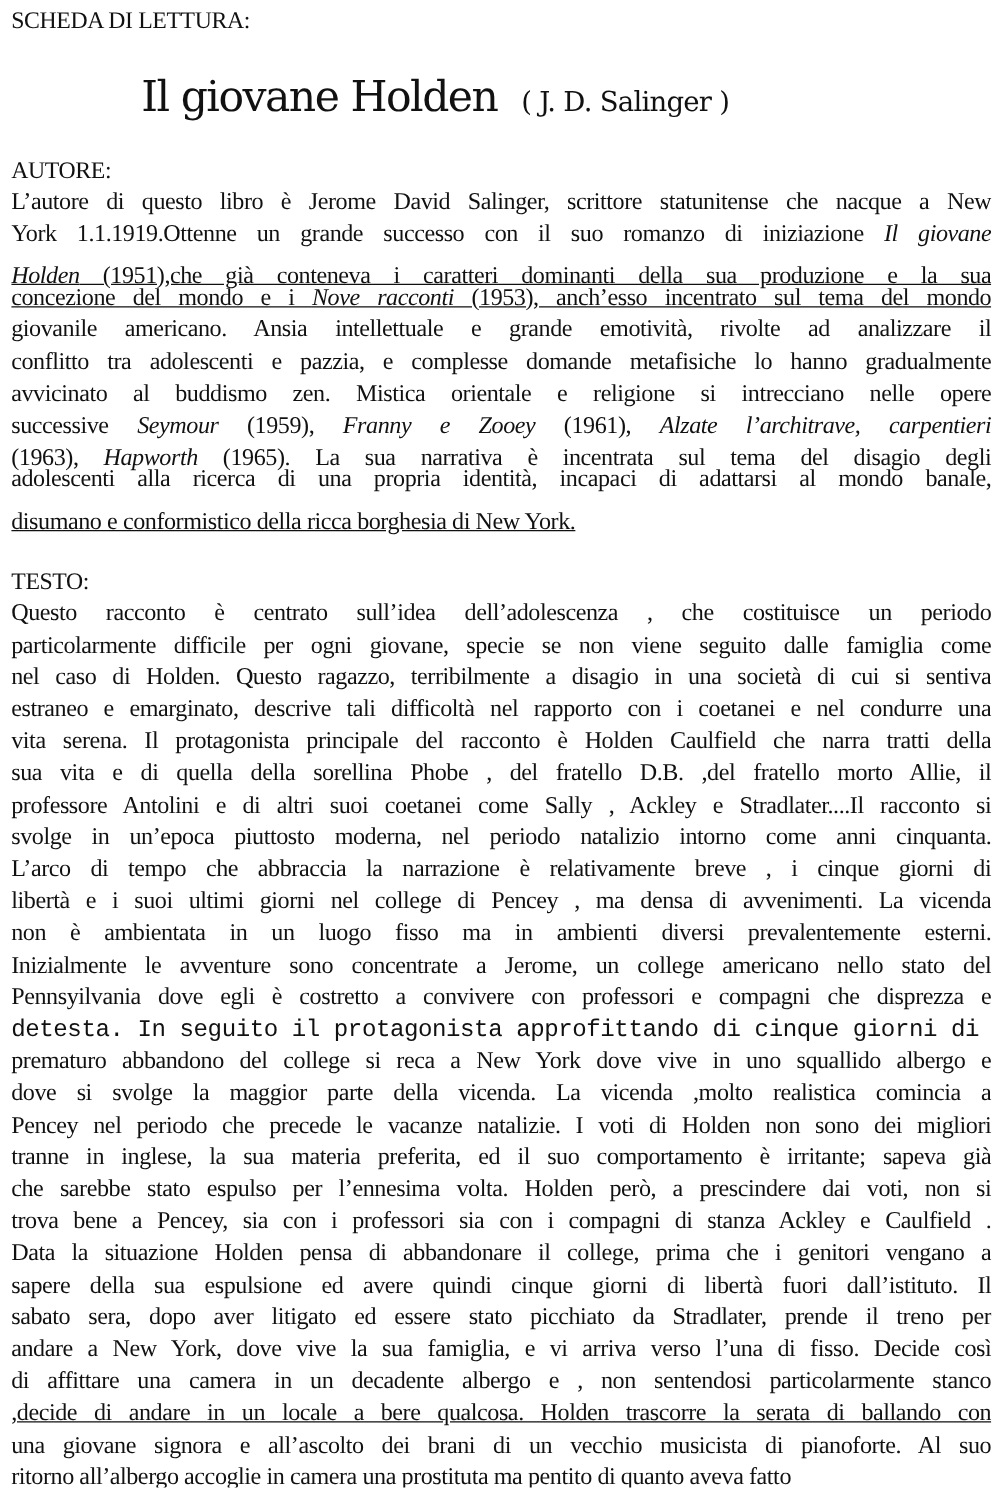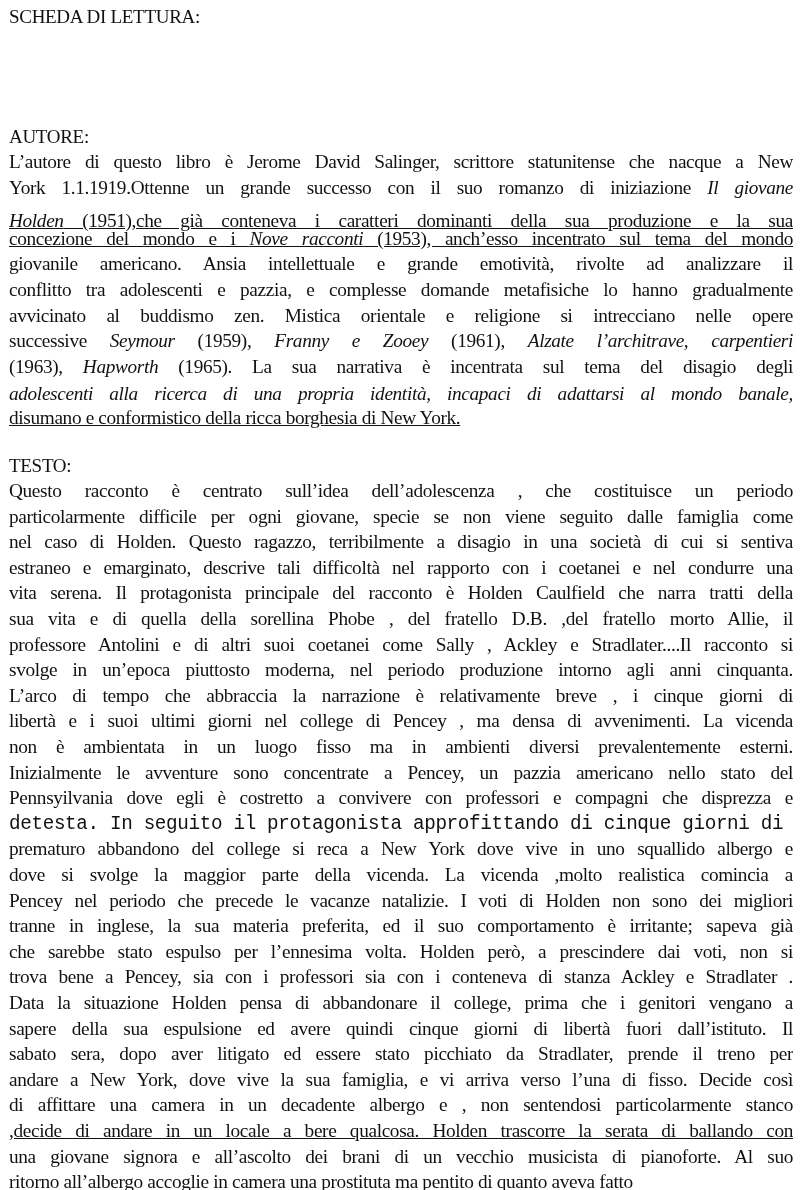--- a/index.html
+++ b/index.html
@@ -11,58 +11,62 @@
   .title .author { font-size: 22px; letter-spacing: -0.6px; margin-left: 14px; }
   .line { position: absolute; left: 9px; width: 784px; font-size: 19.3px; line-height: 24px; height: 24px; white-space: nowrap; text-align: justify; text-align-last: justify; letter-spacing: -0.35px; overflow: hidden; }
   .line.last { text-align-last: left; }
   .line i { font-style: italic; }
 </style>
 </head>
 <body>
 
 <div class="page">
   <div class="label" style="top:6px">SCHEDA DI LETTURA:</div>
+  <div class="title">
+    <span class="main">Il giovane Holden</span>
+    <span class="author">( J. D. Salinger )</span>
+  </div>
 
   <div class="label" style="top:126px">AUTORE:</div>
   <div id="sec0">
       <div class="line" style="top: 150px;">L’autore di questo libro è Jerome David Salinger, scrittore statunitense che nacque a New</div>
       <div class="line" style="top: 175.6px;">York 1.1.1919.Ottenne un grande successo con il suo romanzo di iniziazione <i>Il giovane</i></div>
       <div class="line" style="top: 209px; text-decoration: underline;"><i>Holden</i> (1951),che già conteneva i caratteri dominanti della sua produzione e la sua</div>
       <div class="line" style="top: 226.8px; text-decoration: underline;">concezione del mondo e i <i>Nove racconti</i> (1953), anch’esso incentrato sul tema del mondo</div>
       <div class="line" style="top: 252.4px;">giovanile americano. Ansia intellettuale e grande emotività, rivolte ad analizzare il</div>
       <div class="line" style="top: 278px;">conflitto tra adolescenti e pazzia, e complesse domande metafisiche lo hanno gradualmente</div>
       <div class="line" style="top: 303.6px;">avvicinato al buddismo zen. Mistica orientale e religione si intrecciano nelle opere</div>
       <div class="line" style="top: 329.2px;">successive <i>Seymour</i>  (1959), <i>Franny e Zooey</i> (1961), <i>Alzate l’architrave, carpentieri</i></div>
       <div class="line" style="top: 354.8px;">(1963), <i>Hapworth</i> (1965). La sua narrativa è incentrata sul tema del disagio degli</div>
-      <div class="line" style="top: 382px; font-style: italic;">adolescenti alla ricerca di una propria identità, incapaci di adattarsi al mondo banale,</div>
+      <div class="line" style="top: 372px;">adolescenti alla ricerca di una propria identità, incapaci di adattarsi al mondo banale,</div>
       <div class="line last" style="top: 406px; text-decoration: underline;">disumano e conformistico della ricca borghesia di New York.</div>
     </div>
 
   <div class="label" style="top:455px">TESTO:</div>
   <div id="sec1">
       <div class="line" style="top: 479px;">Questo racconto è centrato sull’idea dell’adolescenza , che costituisce un periodo</div>
       <div class="line" style="top: 504.6px;">particolarmente difficile per ogni giovane, specie se non viene seguito dalle famiglia come</div>
       <div class="line" style="top: 530.2px;">nel caso di Holden. Questo ragazzo, terribilmente a disagio in una società di cui si sentiva</div>
       <div class="line" style="top: 555.8px;">estraneo e emarginato, descrive tali difficoltà nel rapporto con i coetanei e nel condurre una</div>
       <div class="line" style="top: 581.4px;">vita serena. Il protagonista principale del racconto è Holden Caulfield che narra tratti della</div>
       <div class="line" style="top: 607px;">sua vita e di quella della sorellina Phobe , del fratello D.B. ,del fratello morto Allie, il</div>
       <div class="line" style="top: 632.6px;">professore Antolini e di altri suoi coetanei come Sally , Ackley e Stradlater....Il racconto si</div>
-      <div class="line" style="top: 658.2px;">svolge in un’epoca piuttosto moderna, nel periodo produzione intorno agli anni cinquanta.</div>
+      <div class="line" style="top: 658.2px;">svolge in un’epoca piuttosto moderna, nel periodo natalizio intorno come anni cinquanta.</div>
       <div class="line" style="top: 683.8px;">L’arco di tempo che abbraccia la narrazione è relativamente breve , i cinque giorni di</div>
       <div class="line" style="top: 709.4px;">libertà e i suoi ultimi giorni nel college di Pencey , ma densa di avvenimenti. La vicenda</div>
       <div class="line" style="top: 735px;">non è ambientata in un luogo fisso ma in ambienti diversi prevalentemente esterni.</div>
-      <div class="line" style="top: 760.6px;">Inizialmente le avventure sono concentrate a Pencey, un pazzia americano nello stato del</div>
+      <div class="line" style="top: 760.6px;">Inizialmente le avventure sono concentrate a Jerome, un college americano nello stato del</div>
       <div class="line" style="top: 786.2px;">Pennsyilvania dove egli è costretto a convivere con professori e compagni che disprezza e</div>
       <div class="line" style="top: 811.8px; font-family: Liberation Mono, monospace;">detesta. In seguito il protagonista approfittando di cinque giorni di libertà, a causa del suo</div>
       <div class="line" style="top: 837.4px;">prematuro abbandono del college si reca a New York dove vive in uno squallido albergo e</div>
       <div class="line" style="top: 863px;">dove si svolge la maggior parte della vicenda. La vicenda ,molto realistica comincia a</div>
       <div class="line" style="top: 888.6px;">Pencey nel periodo che precede le vacanze natalizie. I voti di Holden non sono dei migliori</div>
       <div class="line" style="top: 914.2px;">tranne in inglese, la sua materia preferita, ed il suo comportamento è irritante; sapeva già</div>
       <div class="line" style="top: 939.8px;">che sarebbe stato espulso per l’ennesima volta. Holden però, a prescindere dai voti, non si</div>
-      <div class="line" style="top: 965.4px;">trova bene a Pencey, sia con i professori sia con i conteneva di stanza  Ackley e Stradlater .</div>
+      <div class="line" style="top: 965.4px;">trova bene a Pencey, sia con i professori sia con i compagni di stanza  Ackley e Caulfield .</div>
       <div class="line" style="top: 991px;">Data la situazione Holden pensa di abbandonare il college, prima che i genitori vengano a</div>
       <div class="line" style="top: 1016.6px;">sapere della sua espulsione ed avere quindi cinque giorni di libertà fuori dall’istituto. Il</div>
       <div class="line" style="top: 1042.2px;">sabato sera, dopo aver litigato ed essere stato picchiato da Stradlater, prende il treno per</div>
       <div class="line" style="top: 1067.8px;">andare a New York, dove vive la sua famiglia, e vi arriva verso l’una di fisso. Decide così</div>
       <div class="line" style="top: 1093.4px;">di affittare una camera in un decadente albergo e , non sentendosi particolarmente stanco</div>
       <div class="line" style="top: 1119px; text-decoration: underline;">,decide di andare in un locale a bere qualcosa. Holden trascorre la serata di ballando con</div>
       <div class="line" style="top: 1144.6px;">una giovane signora e all’ascolto dei brani di un vecchio musicista di pianoforte. Al suo</div>
       <div class="line last" style="top: 1170.2px;">ritorno all’albergo accoglie in camera una prostituta ma pentito di quanto aveva fatto</div>
     </div>
 </div>

